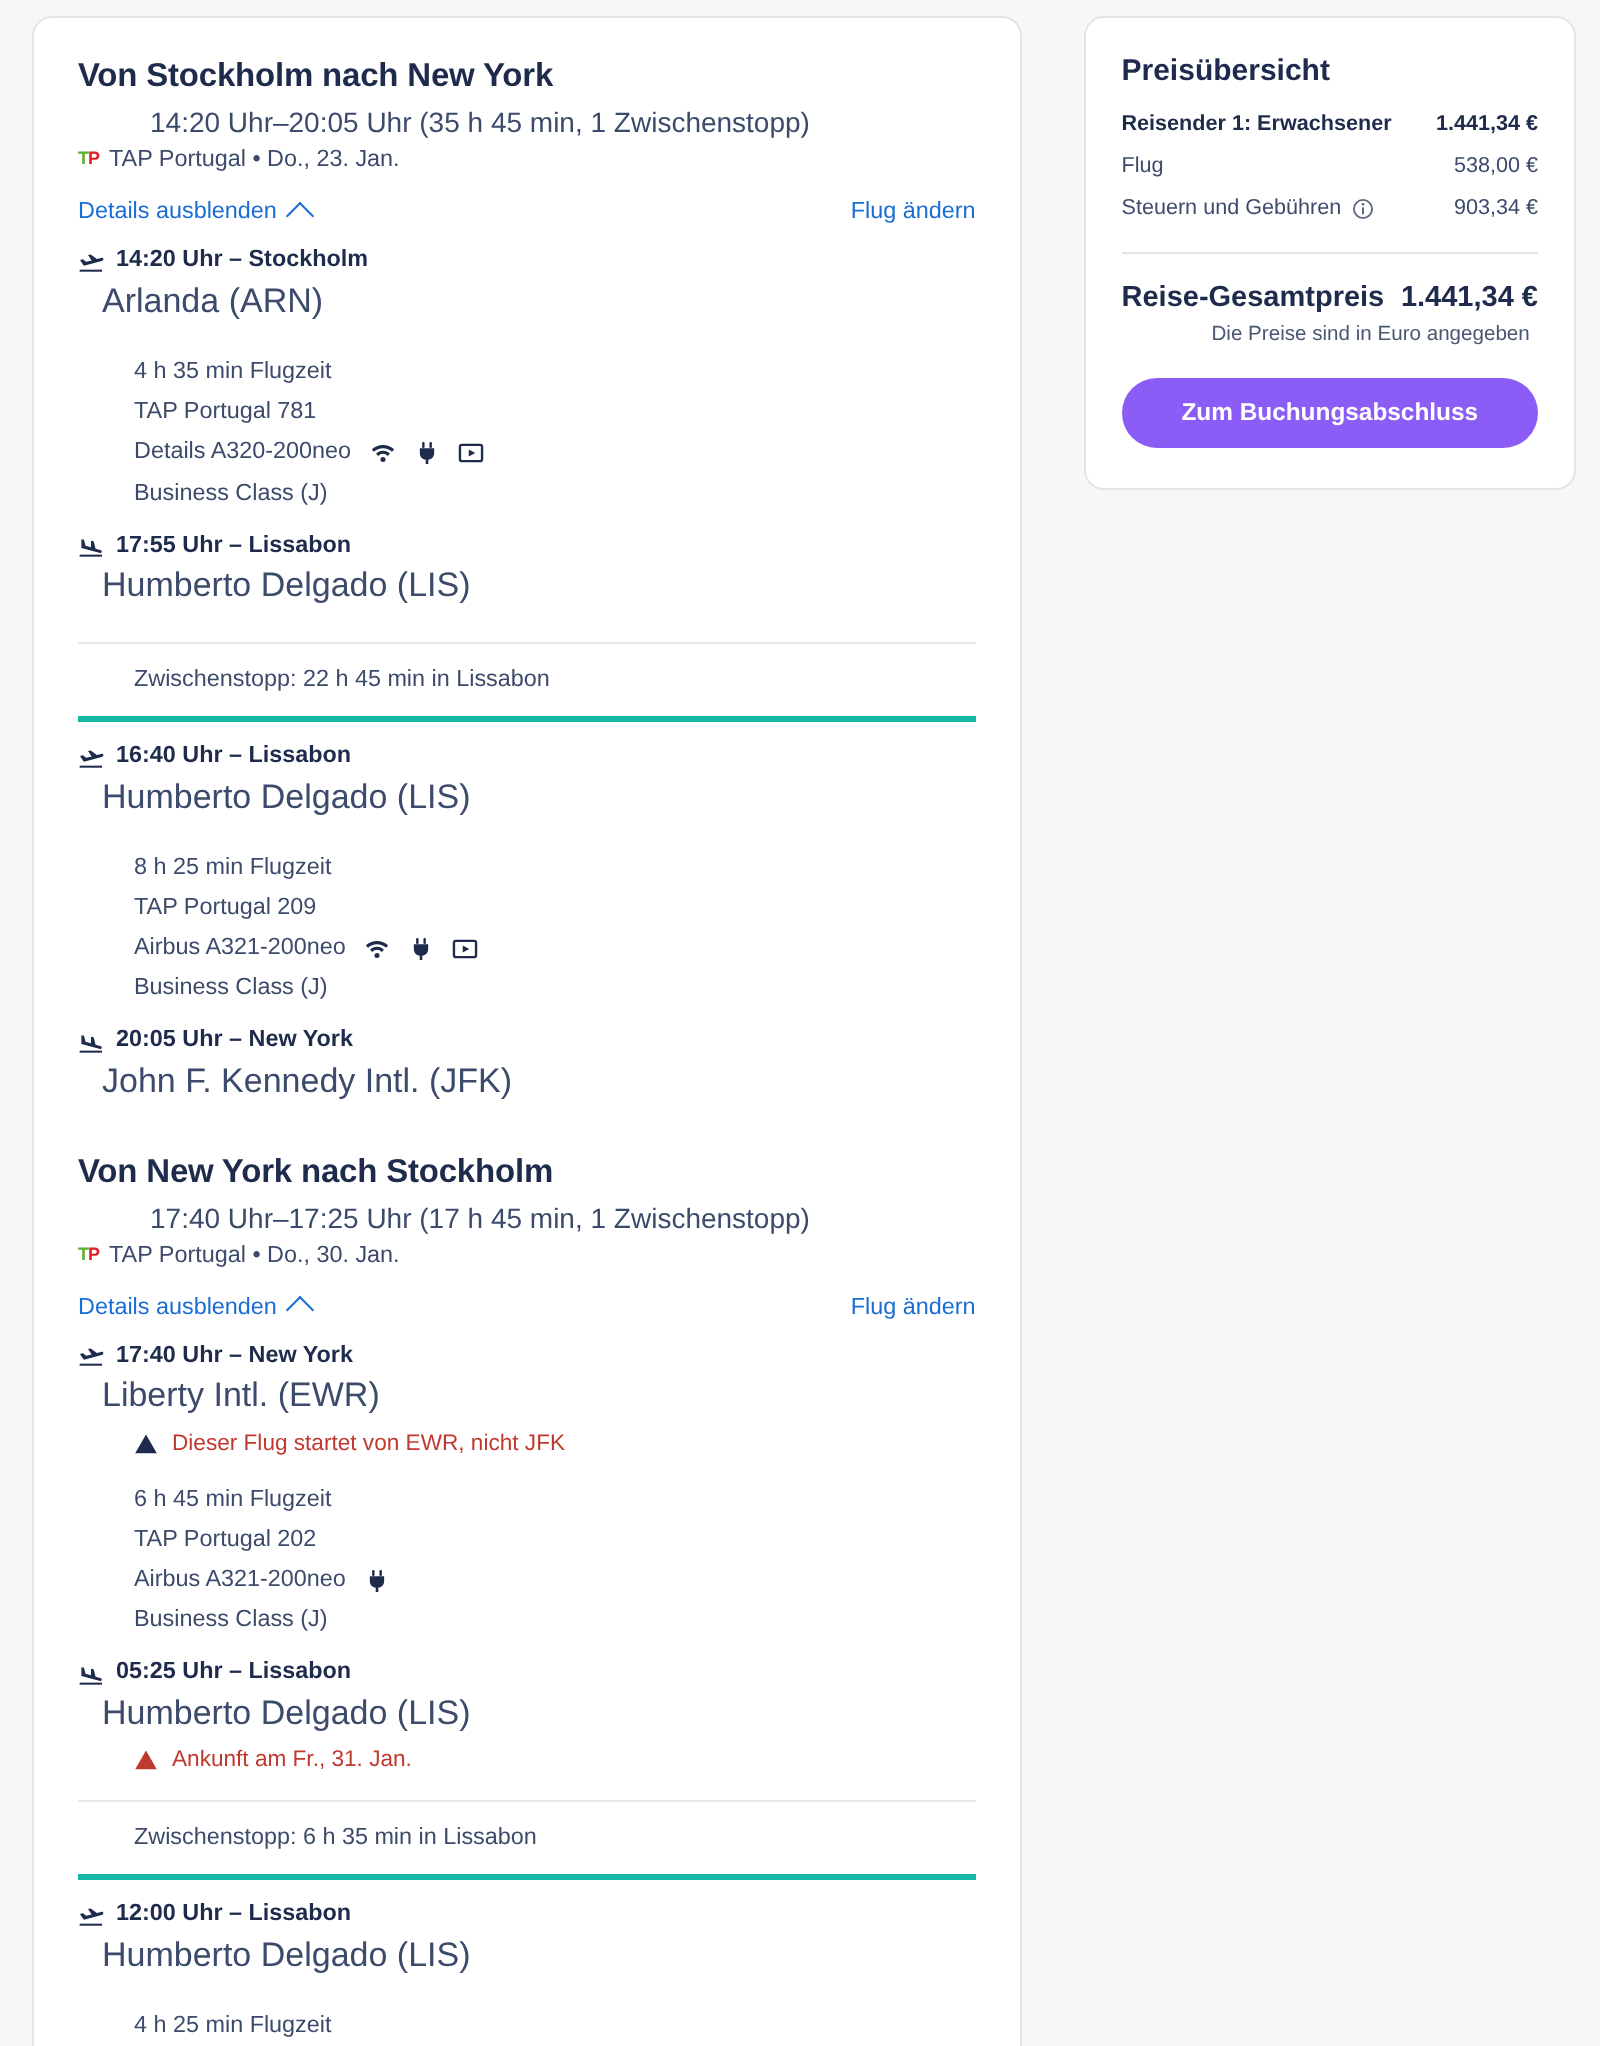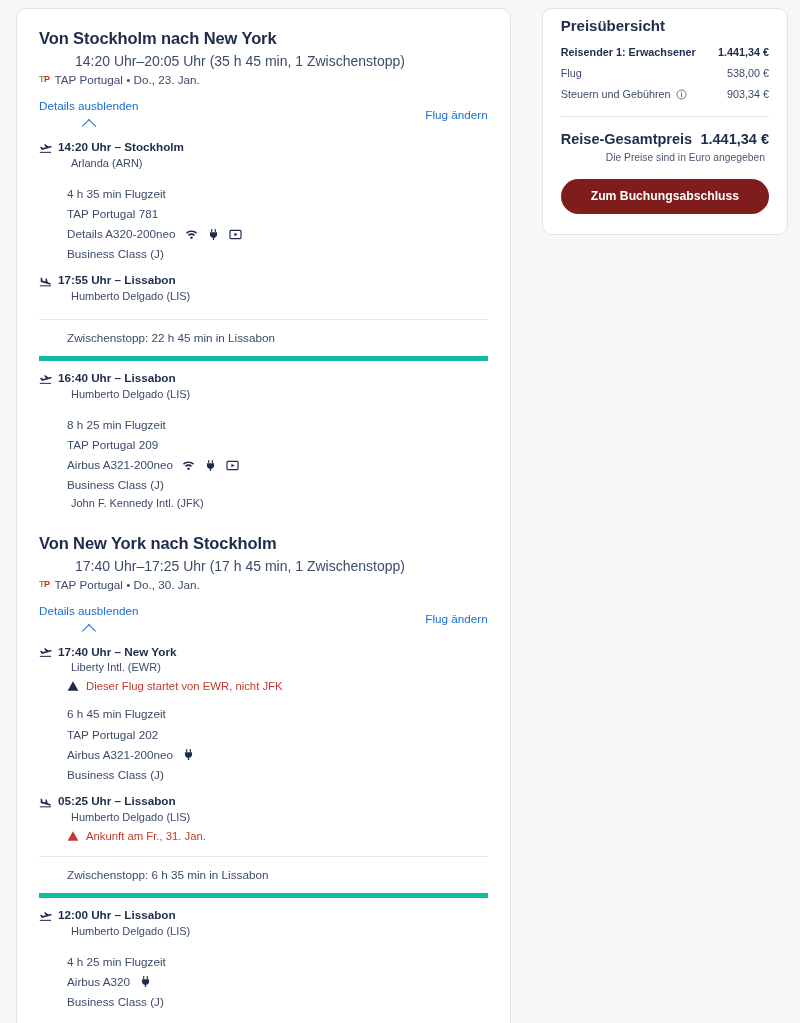--- a/index.html
+++ b/index.html
@@ -31,21 +31,21 @@
     border: 1px solid #e4e4e6;
     border-radius: 10px;
     box-sizing: border-box;
   }
   .itinerary-card {
     width: 505px;
     padding: 20px 22px 22px 22px;
   }
   .summary-card {
     width: 251px;
-    padding: 8px 18px 20px 18px;
+    padding: 18px 18px 20px 18px;
   }
 
   
   .leg + .leg { margin-top: 22px; }
 
   .leg-title {
     font-size: 16.5px;
     font-weight: bold;
     letter-spacing: -0.1px;
     color: #1f2b4d;
@@ -88,21 +88,20 @@
     cursor: pointer;
     background: none;
     border: none;
     padding: 0;
     font-family: inherit;
   }
   .details-toggle {
     display: inline-flex;
     align-items: center;
     gap: 7px;
-    flex-direction: column;
   }
   .chevron {
     display: inline-block;
     width: 9px;
     height: 9px;
     border-left: 1.6px solid #1a6dd4;
     border-top: 1.6px solid #1a6dd4;
     transform: rotate(45deg);
     position: relative;
     top: 2px;
@@ -122,23 +121,23 @@
     margin-top: 1px;
   }
   .seg-point .plane-icon svg { display: block; }
   .seg-head {
     font-size: 11.7px;
     font-weight: bold;
     color: #1f2b4d;
     line-height: 1.35;
   }
   .seg-sub {
-    font-size: 11px;
-    color: #3c4a6b;
-    margin-left: 32px;
+    font-size: 17px;
+    color: #3c4a6b;
+    margin-left: 12px;
     line-height: 1.55;
   }
   .seg-meta {
     font-size: 11.7px;
     color: #3c4a6b;
     margin-left: 28px;
     line-height: 1.55;
     margin-top: 2px;
   }
   .seg-meta.first { margin-top: 13px; }
@@ -171,21 +170,21 @@
     color: #c0392f;
   }
   .alert .tri { width: 12px; height: 12px; flex: 0 0 12px; }
   .alert .tri svg { display: block; }
 
   .layover {
     margin-top: 14px;
     margin-bottom: 4px;
     padding: 11px 0 12px 28px;
     border-top: 1px solid #e8e8ea;
-    border-bottom: 5px solid #14b8a6;
+    border-bottom: 3px solid #14b8a6;
     font-size: 11.7px;
     color: #3c4a6b;
   }
 
   
   .summary-title {
     font-size: 15px;
     font-weight: bold;
     color: #1f2b4d;
     margin: 0 0 12px 0;
@@ -231,21 +230,21 @@
   }
   .currency-note {
     font-size: 10.3px;
     color: #4a5772;
     margin-bottom: 16px;
     margin-left: 45px;
   }
   .cta {
     display: block;
     width: 100%;
-    background: #7f1d1d;
+    background: #8b5cf6;
     color: #ffffff;
     border: none;
     border-radius: 20px;
     padding: 10px 0 11px 0;
     font-size: 12.2px;
     font-weight: bold;
     font-family: inherit;
     cursor: pointer;
     text-align: center;
   }
@@ -350,20 +349,29 @@
               </svg>
             </span>
             <span class="amen">
               <svg viewBox="0 0 16 16" width="100%" height="100%">
                 <rect x="1.2" y="3.0" width="13.6" height="10.0" rx="1.2" fill="none" stroke="#1f2b4d" stroke-width="1.45"></rect>
                 <path d="M6.6 5.9 L10.6 8.0 L6.6 10.1 Z" fill="#1f2b4d"></path>
               </svg>
             </span>
           </div>
           <div class="seg-meta">Business Class (J)</div>
+          <div class="seg-point">
+            <span class="plane-icon">
+              <svg viewBox="0 0 16 16" width="100%" height="100%">
+                <path d="M2.1 3.2 L3.7 3.6 L4.6 7.2 L8.0 8.1 L8.0 4.1 L9.6 4.5 L10.8 9.0 L13.6 9.8 C14.4 10 14.7 10.5 14.6 11 C14.4 11.5 13.9 11.8 13.1 11.6 L2.1 8.6 L2.1 3.2 Z" fill="#1f2b4d"></path>
+                <rect x="1" y="12.7" width="13.8" height="1.25" fill="#1f2b4d"></rect>
+              </svg>
+            </span>
+            <span class="seg-head">20:05 Uhr – New York</span>
+          </div>
           <div class="seg-sub">John F. Kennedy Intl. (JFK)</div>
         </div>
         <div class="leg">
           <h2 class="leg-title">Von New York nach Stockholm</h2>
           <div class="leg-times">17:40 Uhr–17:25 Uhr (17 h 45 min, 1 Zwischenstopp)</div>
           <div class="leg-airline">
             <span class="tap-logo">
               <span class="t">T</span>
               <span class="p">P</span>
             </span>

